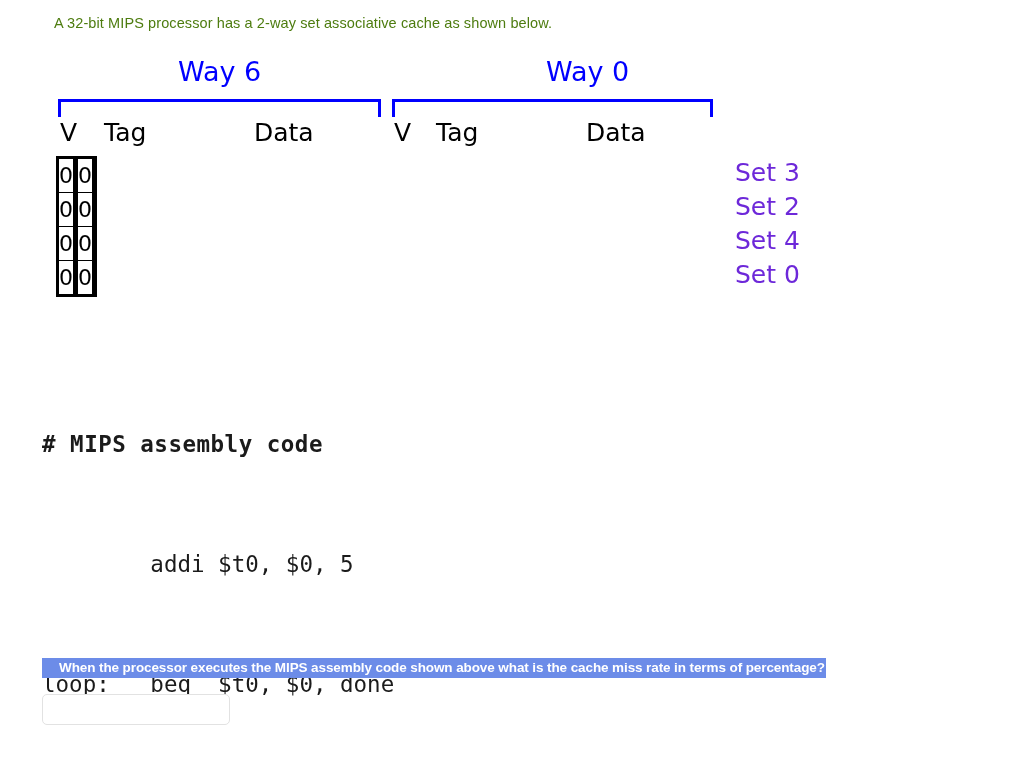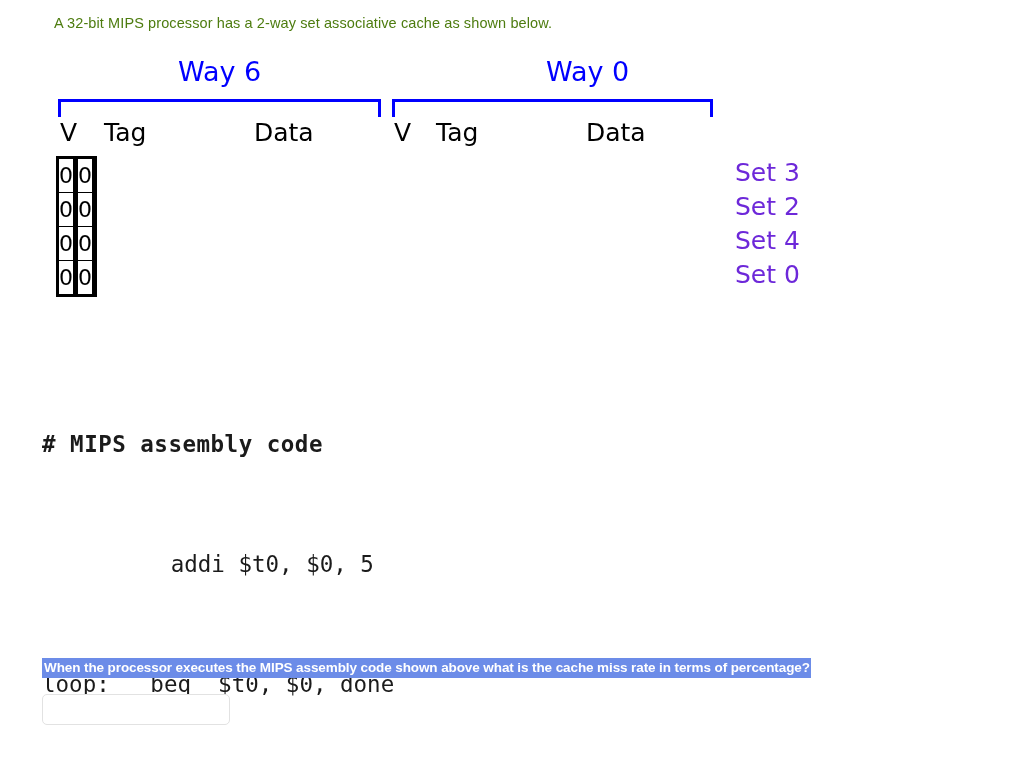--- a/index.html
+++ b/index.html
@@ -122,32 +122,32 @@
     font-family: "DejaVu Sans Mono", monospace;
     font-size: 22.5px;
     color: #1b1b1b;
     white-space: pre;
     line-height: 40px;
   }
   .code-title {
     font-weight: bold;
     letter-spacing: 0.5px;
   }
-  .code-line { white-space: pre; text-align: center; }
+  .code-line { white-space: pre; }
 
   
   .question {
     position: absolute;
     left: 42px;
     top: 658px;
     font-size: 13.5px;
     font-weight: 600;
     color: #ffffff;
     background: #6c8ce8;
-    padding: 2px 1px 3px 2px;
+    padding: 2px 1px 3px 17px;
     white-space: nowrap;
     letter-spacing: -0.1px;
   }
 
   
   .answer-input {
     position: absolute;
     left: 42px;
     top: 694px;
     width: 188px;

